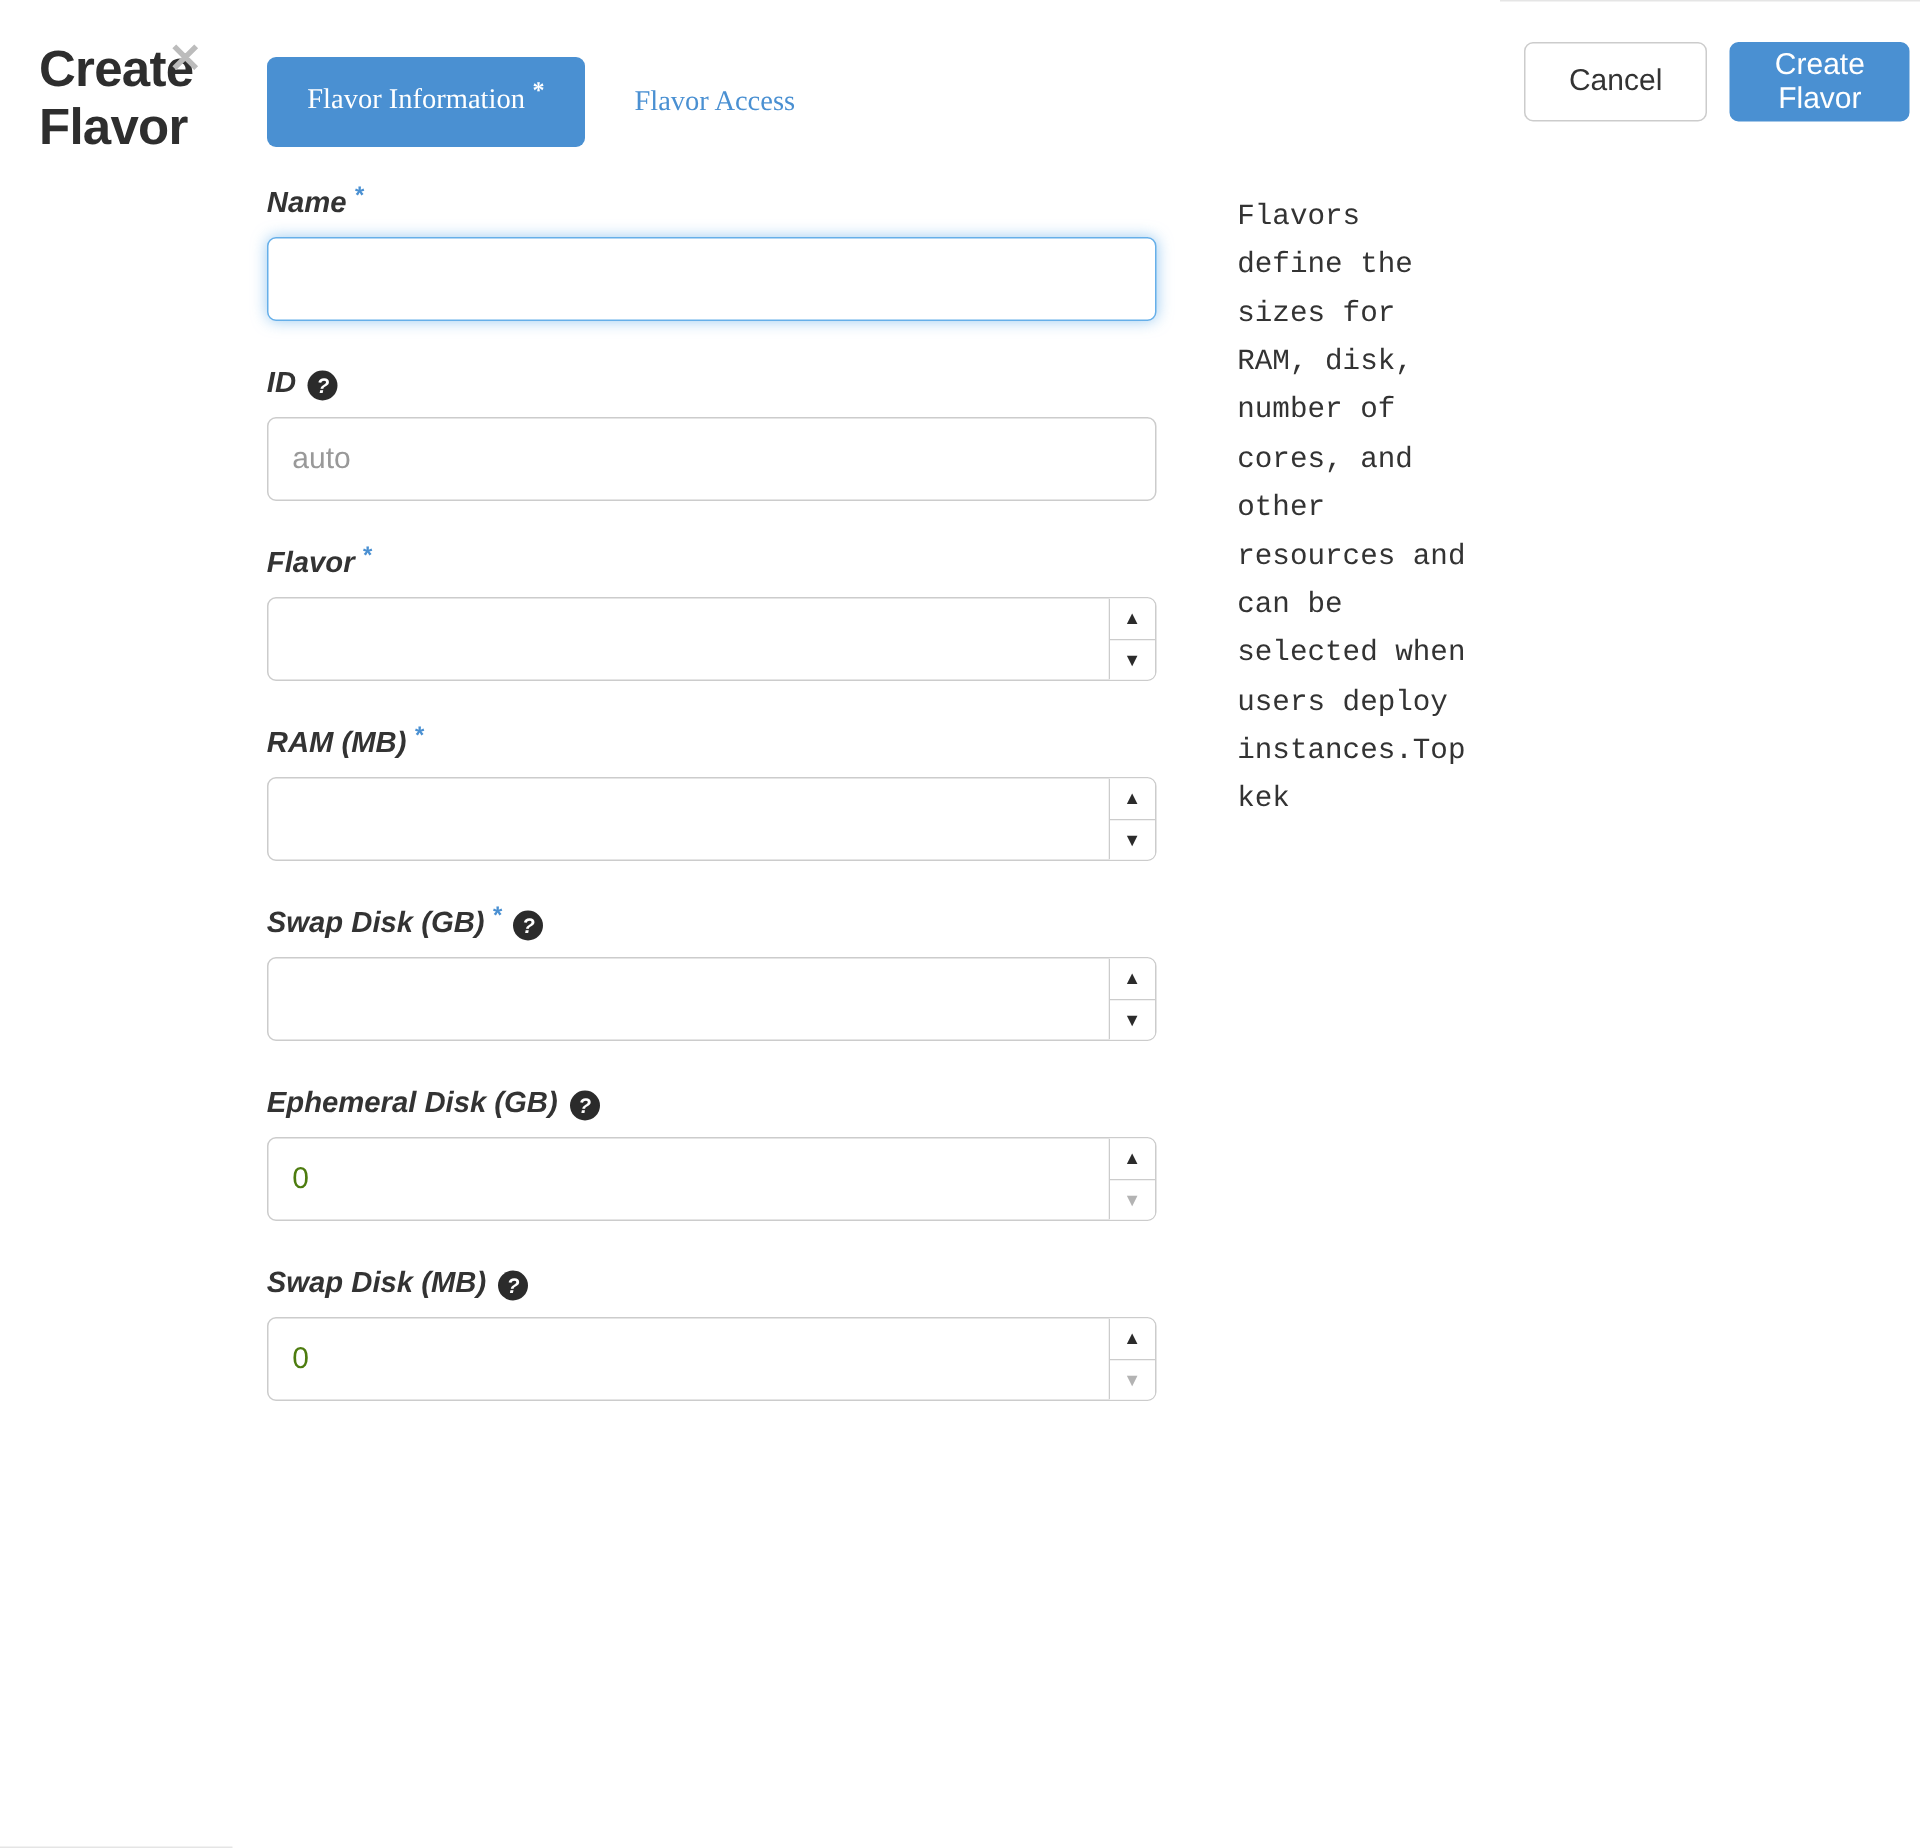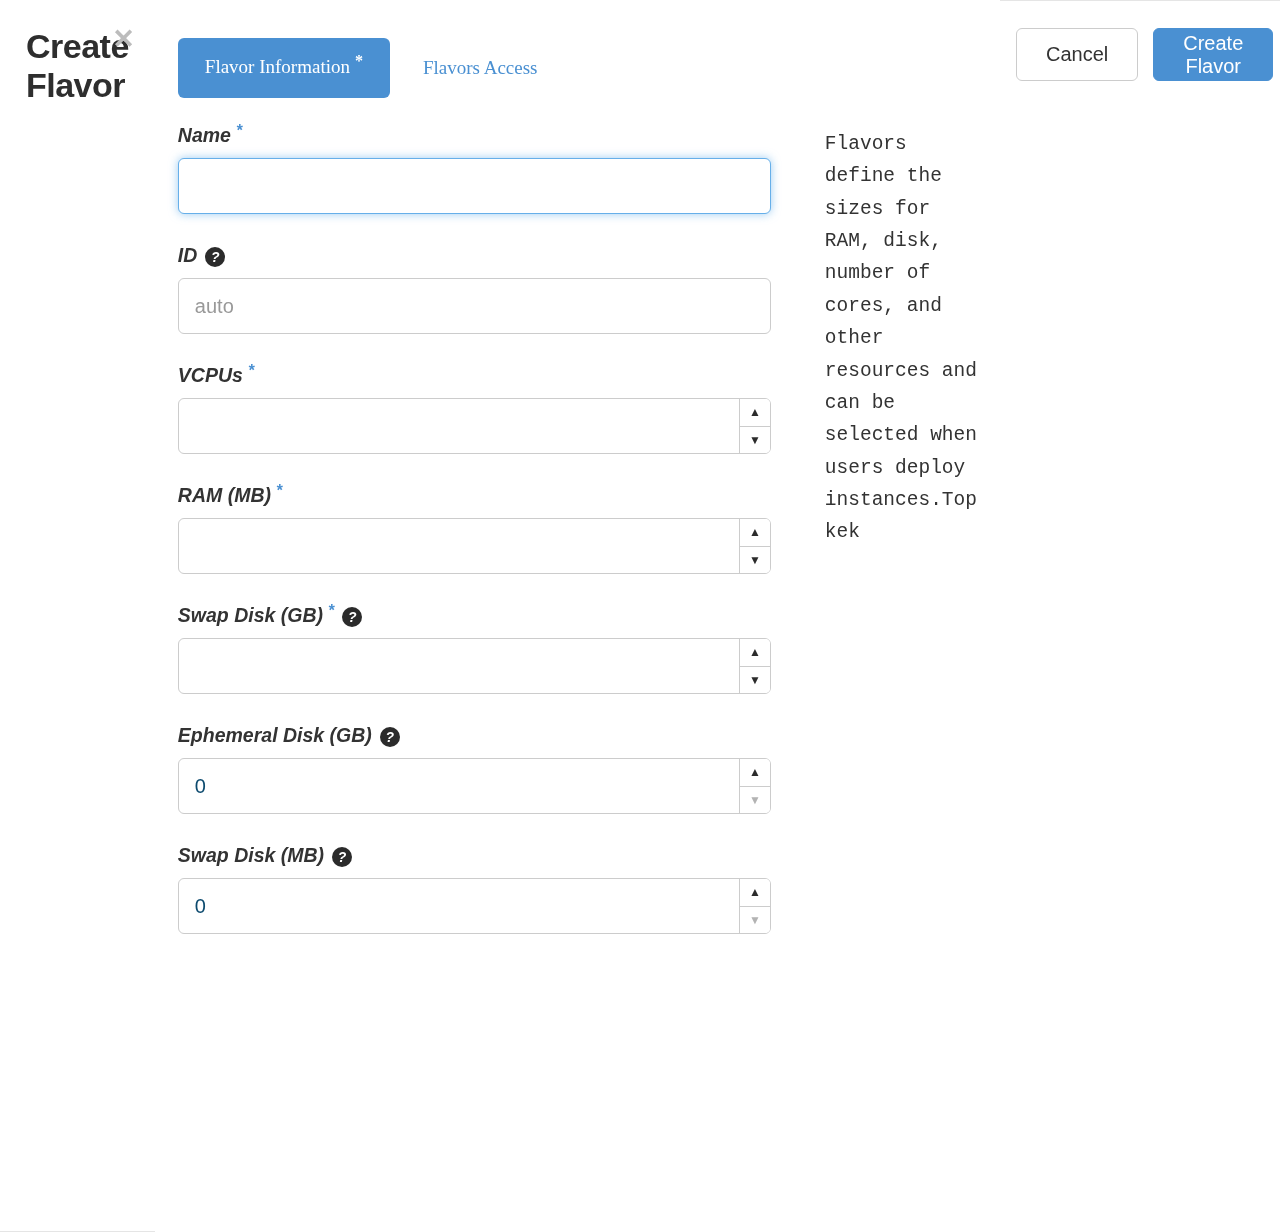--- a/index.html
+++ b/index.html
@@ -107,21 +107,21 @@
     margin-left: 8px;
     flex: none;
   }
   .input-wrap { position: relative; width: 100%; }
   .text-input {
     width: 100%;
     height: 56px;
     border: 1px solid #cccccc;
     border-radius: 6px;
     font-size: 20px;
-    color: #0c4a6e;
+    color: #4d7c0f;
     padding: 0 16px;
     font-family: "Liberation Sans", sans-serif;
     background: #fff;
     outline: none;
   }
   .text-input::placeholder { color: #999; opacity: 1; }
   .text-input.focused {
     border-color: #66afe9;
     box-shadow: 0 0 10px rgba(102,175,233,0.65);
   }
@@ -197,21 +197,21 @@
     <button class="close-btn">✕</button>
   </div>
 
   <div class="modal-body">
 
     <div class="tabs">
       <button class="tab active">
         <span>Flavor Information</span><span class="req">*</span>
       </button>
       <button class="tab inactive">
-        <span>Flavors Access</span>
+        <span>Flavor Access</span>
       </button>
     </div>
 
     <div class="columns">
       <div class="form-col">
 
         <div class="form-group">
           <div class="label-row">
             <span>Name</span>
               <span class="req">*</span>
@@ -226,21 +226,21 @@
             <span>ID</span>
             <span class="help-icon">?</span>
           </div>
           <div class="input-wrap">
             <input type="text" class="text-input" placeholder="auto" style="">
           </div>
         </div>
 
         <div class="form-group number">
           <div class="label-row">
-            <span>VCPUs</span>
+            <span>Flavor</span>
               <span class="req">*</span>
           </div>
           <div class="input-wrap">
             <input type="text" class="text-input" value="" style="">
             <div class="spinner">
               <button class="spin-btn up">▲</button>
               <button class="spin-btn down">▼</button>
             </div>
           </div>
         </div>

